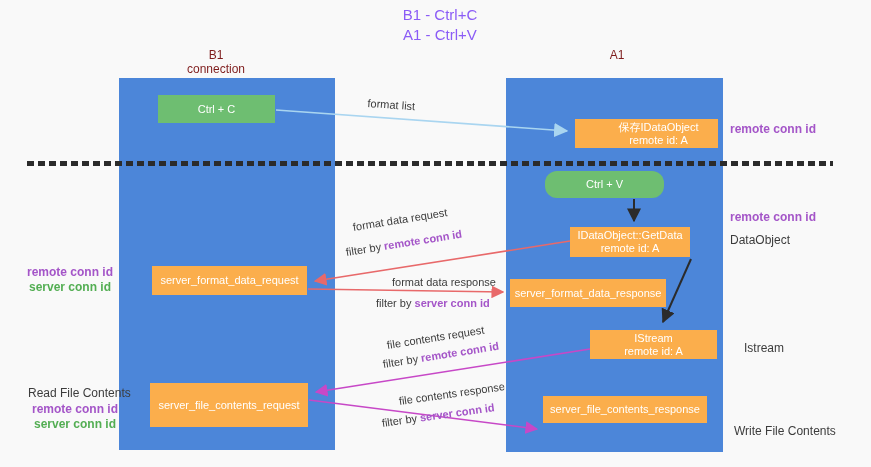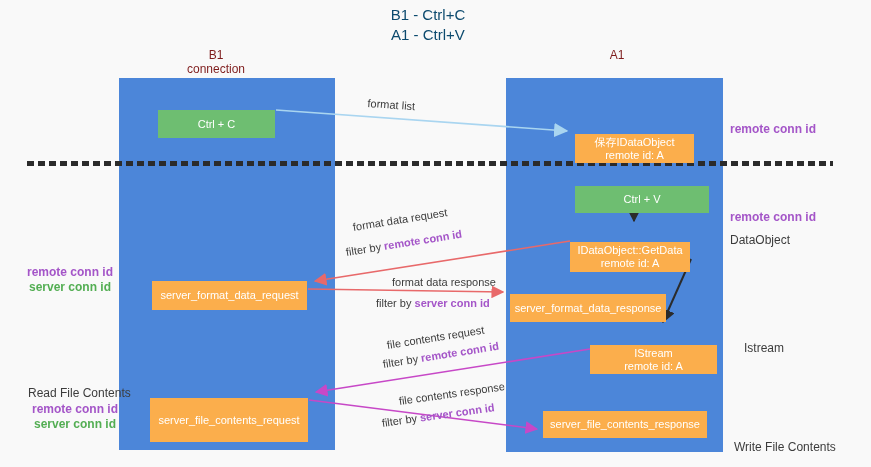--- a/index.html
+++ b/index.html
@@ -1,32 +1,32 @@
 <!DOCTYPE html>
 <html><head>
 <meta charset="utf-8">
 <style>
   html,body{margin:0;padding:0;background:#f9f9f9;}
   .stage{
     position:relative;width:871px;height:467px;background:#f9f9f9;
     font-family:"Liberation Sans","DejaVu Sans",sans-serif;color:#3c3c3c;overflow:hidden;
   }
   .abs{position:absolute;}
-  .title{left:128px;top:5px;width:600px;text-align:center;font-size:15px;line-height:20px;color:#0c4a6e;}
+  .title{left:140px;top:5px;width:600px;text-align:center;font-size:15px;line-height:20px;color:#8b5cf6;}
   .colhdr{top:48px;width:200px;text-align:center;font-size:12px;line-height:14px;color:#7f1d1d;}
   .lane{background:#4c86d9;}
   #lane-left{left:119px;top:78px;width:216px;height:372px;}
   #lane-right{left:506px;top:78px;width:217px;height:374px;}
   .dashline{
     left:27px;top:161px;width:806px;height:5px;
     background:repeating-linear-gradient(90deg,#2b2b2b 0 7px,transparent 7px 11px);
   }
   .node{
     display:flex;flex-direction:column;align-items:center;justify-content:center;
-    color:#fff;font-size:11px;line-height:13px;text-align:center;white-space:nowrap;margin-top:15px;
+    color:#fff;font-size:11px;line-height:13px;text-align:center;white-space:nowrap;
   }
   .node.orange{background:#fbae4c;}
   .node.green{background:#6ebe71;}
   .alabel{font-size:11px;white-space:nowrap;transform-origin:left top;color:#3c3c3c;}
   .slabel{font-size:12px;white-space:nowrap;}
   .purple{color:#a455c8;font-weight:bold;}
   .greentx{color:#53ae53;font-weight:bold;}
   .dark{color:#3c3c3c;}
   svg{position:absolute;left:0;top:0;pointer-events:none;}
 </style>
@@ -73,25 +73,25 @@
     <line x1="691" y1="259" x2="663" y2="322" stroke="#2b2b2b" stroke-width="2" marker-end="url(#m-black)"></line>
     <line x1="570" y1="241" x2="315" y2="281" stroke="#e8696a" stroke-width="1.6" marker-end="url(#m-red)"></line>
     <line x1="308" y1="289" x2="503" y2="292" stroke="#e8696a" stroke-width="1.6" marker-end="url(#m-red)"></line>
     <line x1="590" y1="349" x2="316" y2="392" stroke="#c748c7" stroke-width="1.6" marker-end="url(#m-mag)"></line>
     <line x1="309" y1="400" x2="537" y2="429" stroke="#c748c7" stroke-width="1.6" marker-end="url(#m-mag)"></line>
   </svg>
 
   <div class="abs node green" style="left:158px;top:95px;width:117px;height:28px;">
     <span>Ctrl + C</span>
   </div>
-  <div class="abs node orange" style="left:575px;top:119px;width:119px;height:29px;">
+  <div class="abs node orange" style="left:575px;top:119px;width:119px;height:29px;padding-left:24px;">
     <span>保存IDataObject</span>
     <span>remote id: A</span>
   </div>
-  <div class="abs node green" style="left:575px;top:171px;width:134px;height:27px;">
+  <div class="abs node green" style="left:545px;top:171px;width:119px;height:27px;border-radius:12px;">
     <span>Ctrl + V</span>
   </div>
   <div class="abs node orange" style="left:570px;top:227px;width:120px;height:30px;">
     <span>IDataObject::GetData</span>
     <span>remote id: A</span>
   </div>
   <div class="abs node orange" style="left:510px;top:279px;width:156px;height:28px;">
     <span>server_format_data_response</span>
   </div>
   <div class="abs node orange" style="left:152px;top:266px;width:155px;height:29px;">
@@ -127,21 +127,21 @@
 
   <div class="abs alabel" style="left:398px;top:395px;transform:rotate(-8deg);">file contents response</div>
   <div class="abs alabel" style="left:381px;top:417px;transform:rotate(-8deg);">
     <span class="dark">filter by </span><span class="purple">server conn id</span>
   </div>
 
   <div class="abs slabel purple" style="left:730px;top:122px;">remote conn id</div>
   <div class="abs slabel purple" style="left:730px;top:210px;">remote conn id</div>
   <div class="abs slabel" style="left:730px;top:233px;">DataObject</div>
   <div class="abs slabel" style="left:744px;top:341px;">Istream</div>
-  <div class="abs slabel" style="left:734px;top:440px;text-align:center;">Write File Contents</div>
+  <div class="abs slabel" style="left:734px;top:424px;text-align:center;">Write File Contents</div>
 
   <div class="abs slabel purple" style="left:27px;top:265px;">remote conn id</div>
   <div class="abs slabel greentx" style="left:29px;top:280px;">server conn id</div>
   <div class="abs slabel" style="left:28px;top:386px;">Read File Contents</div>
   <div class="abs slabel purple" style="left:32px;top:402px;">remote conn id</div>
   <div class="abs slabel greentx" style="left:34px;top:417px;">server conn id</div>
 
 </div>
 
 </body></html>

